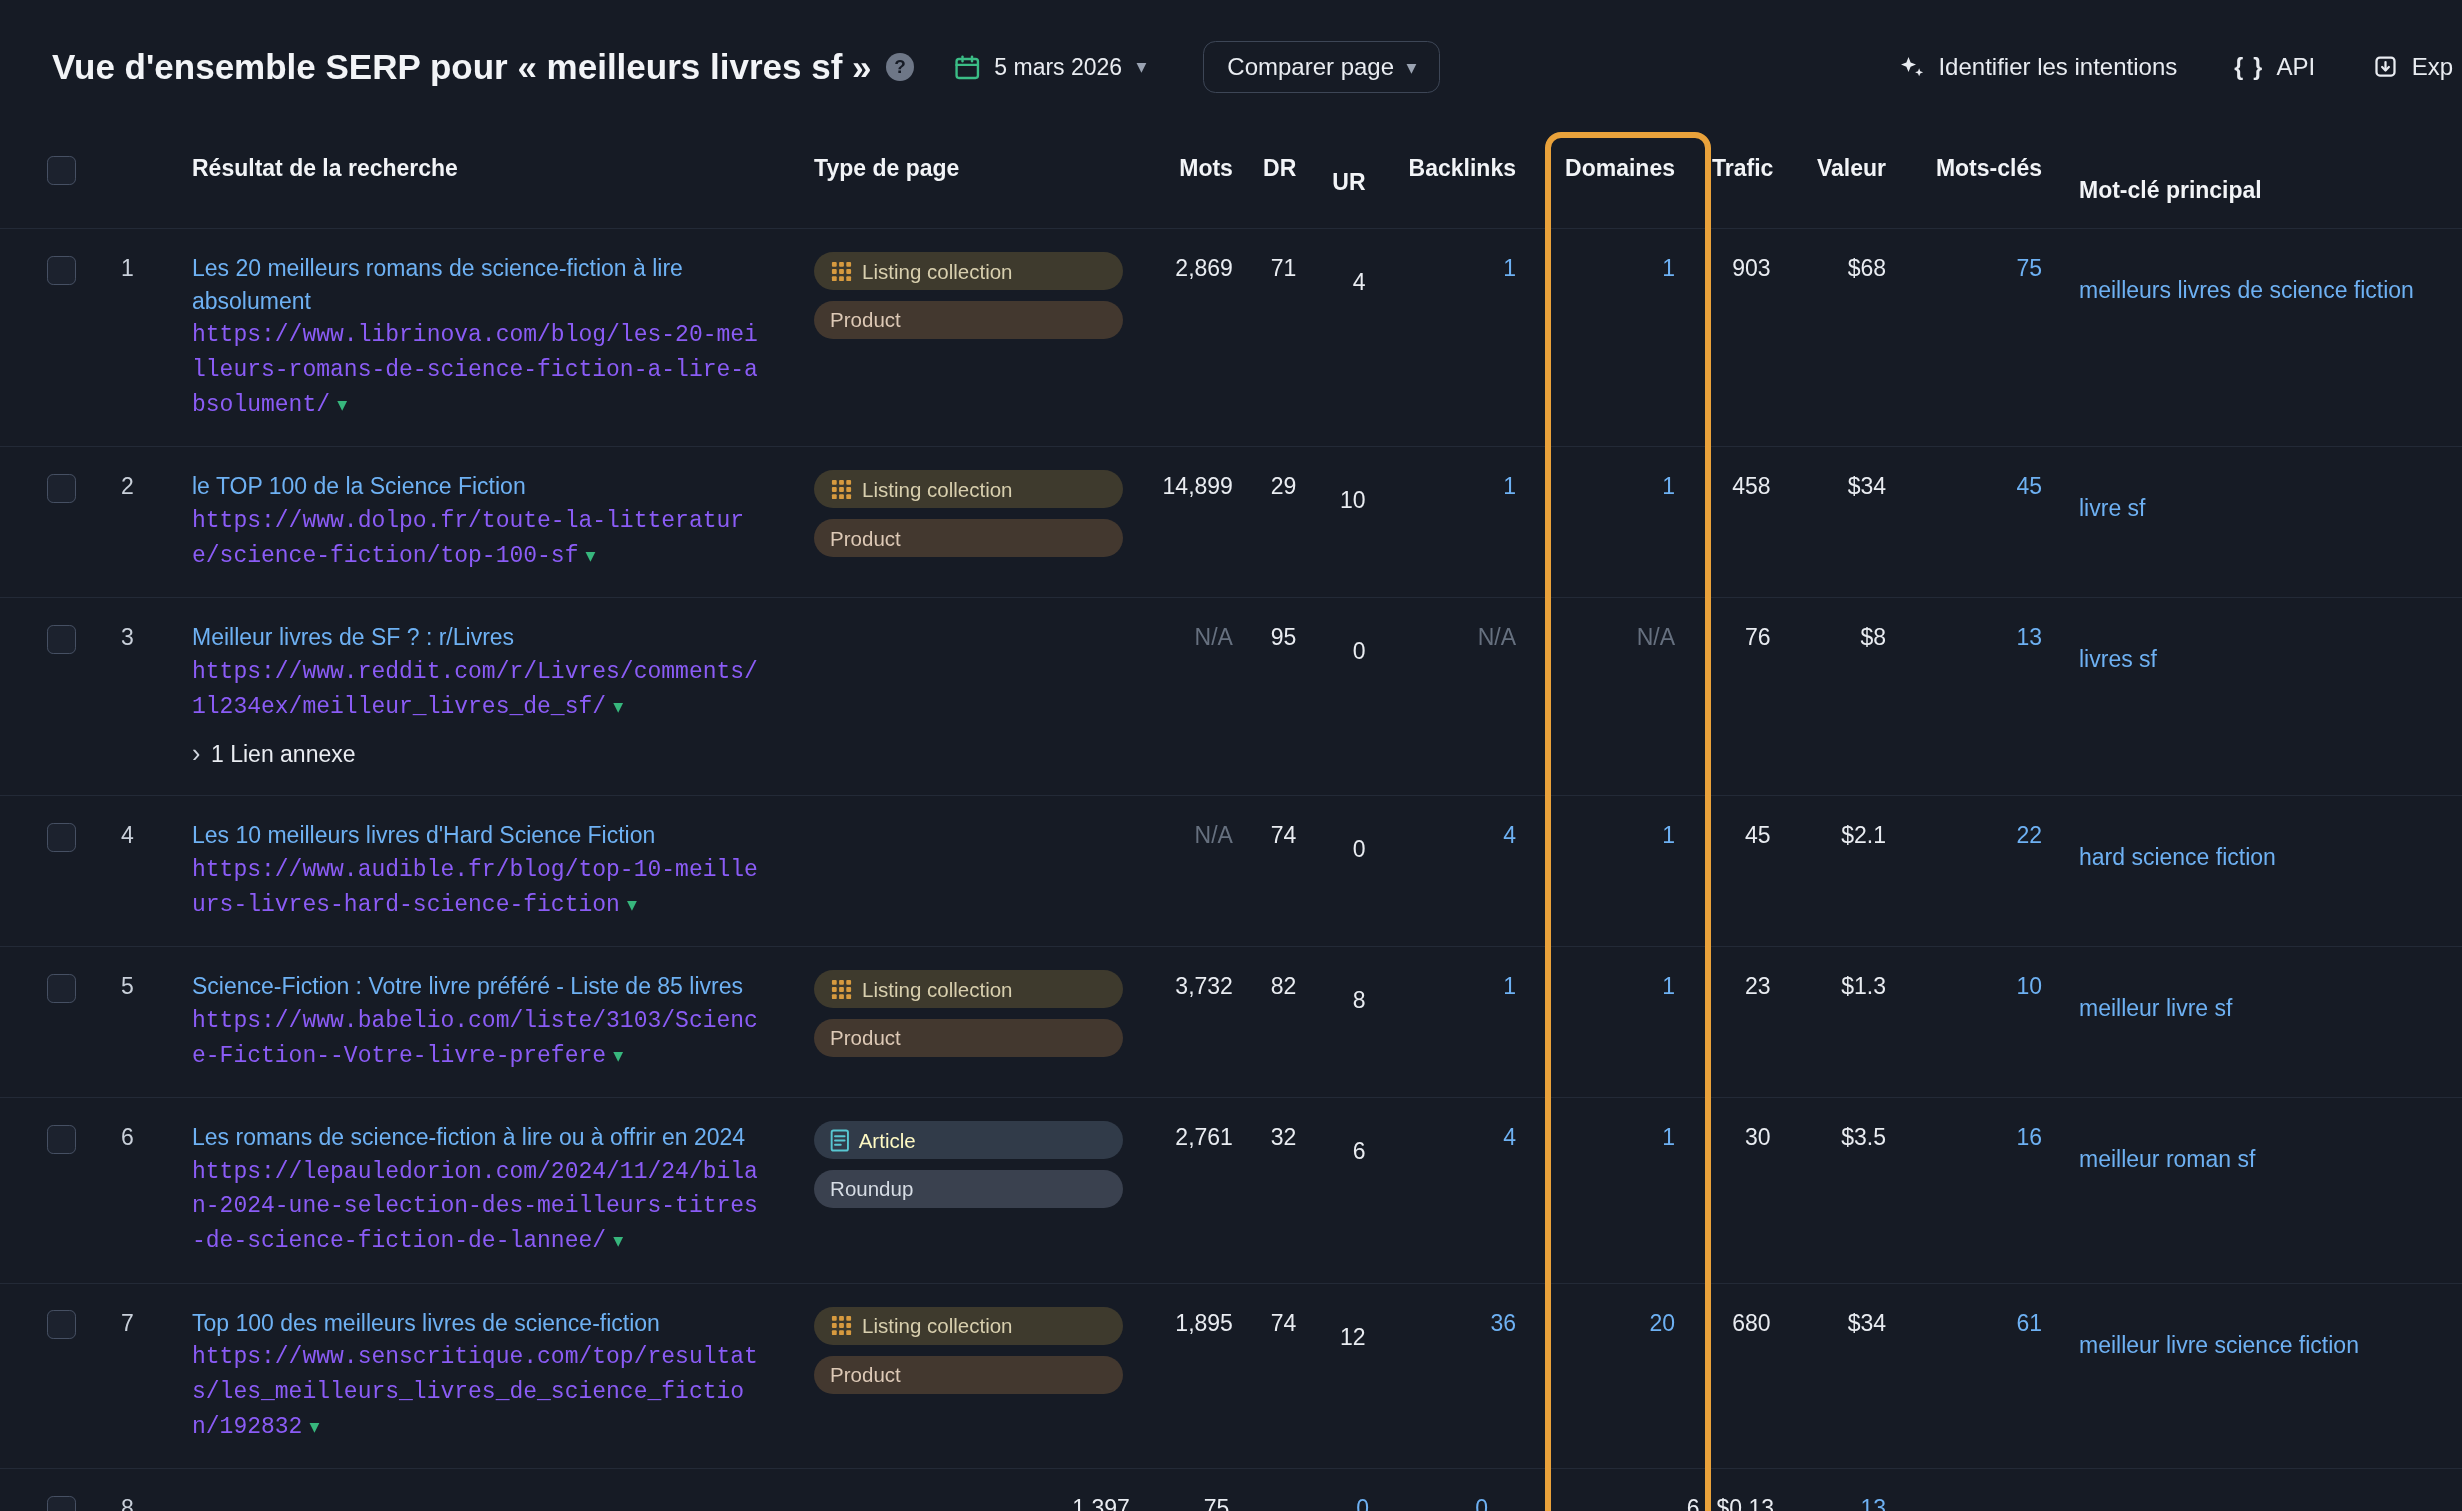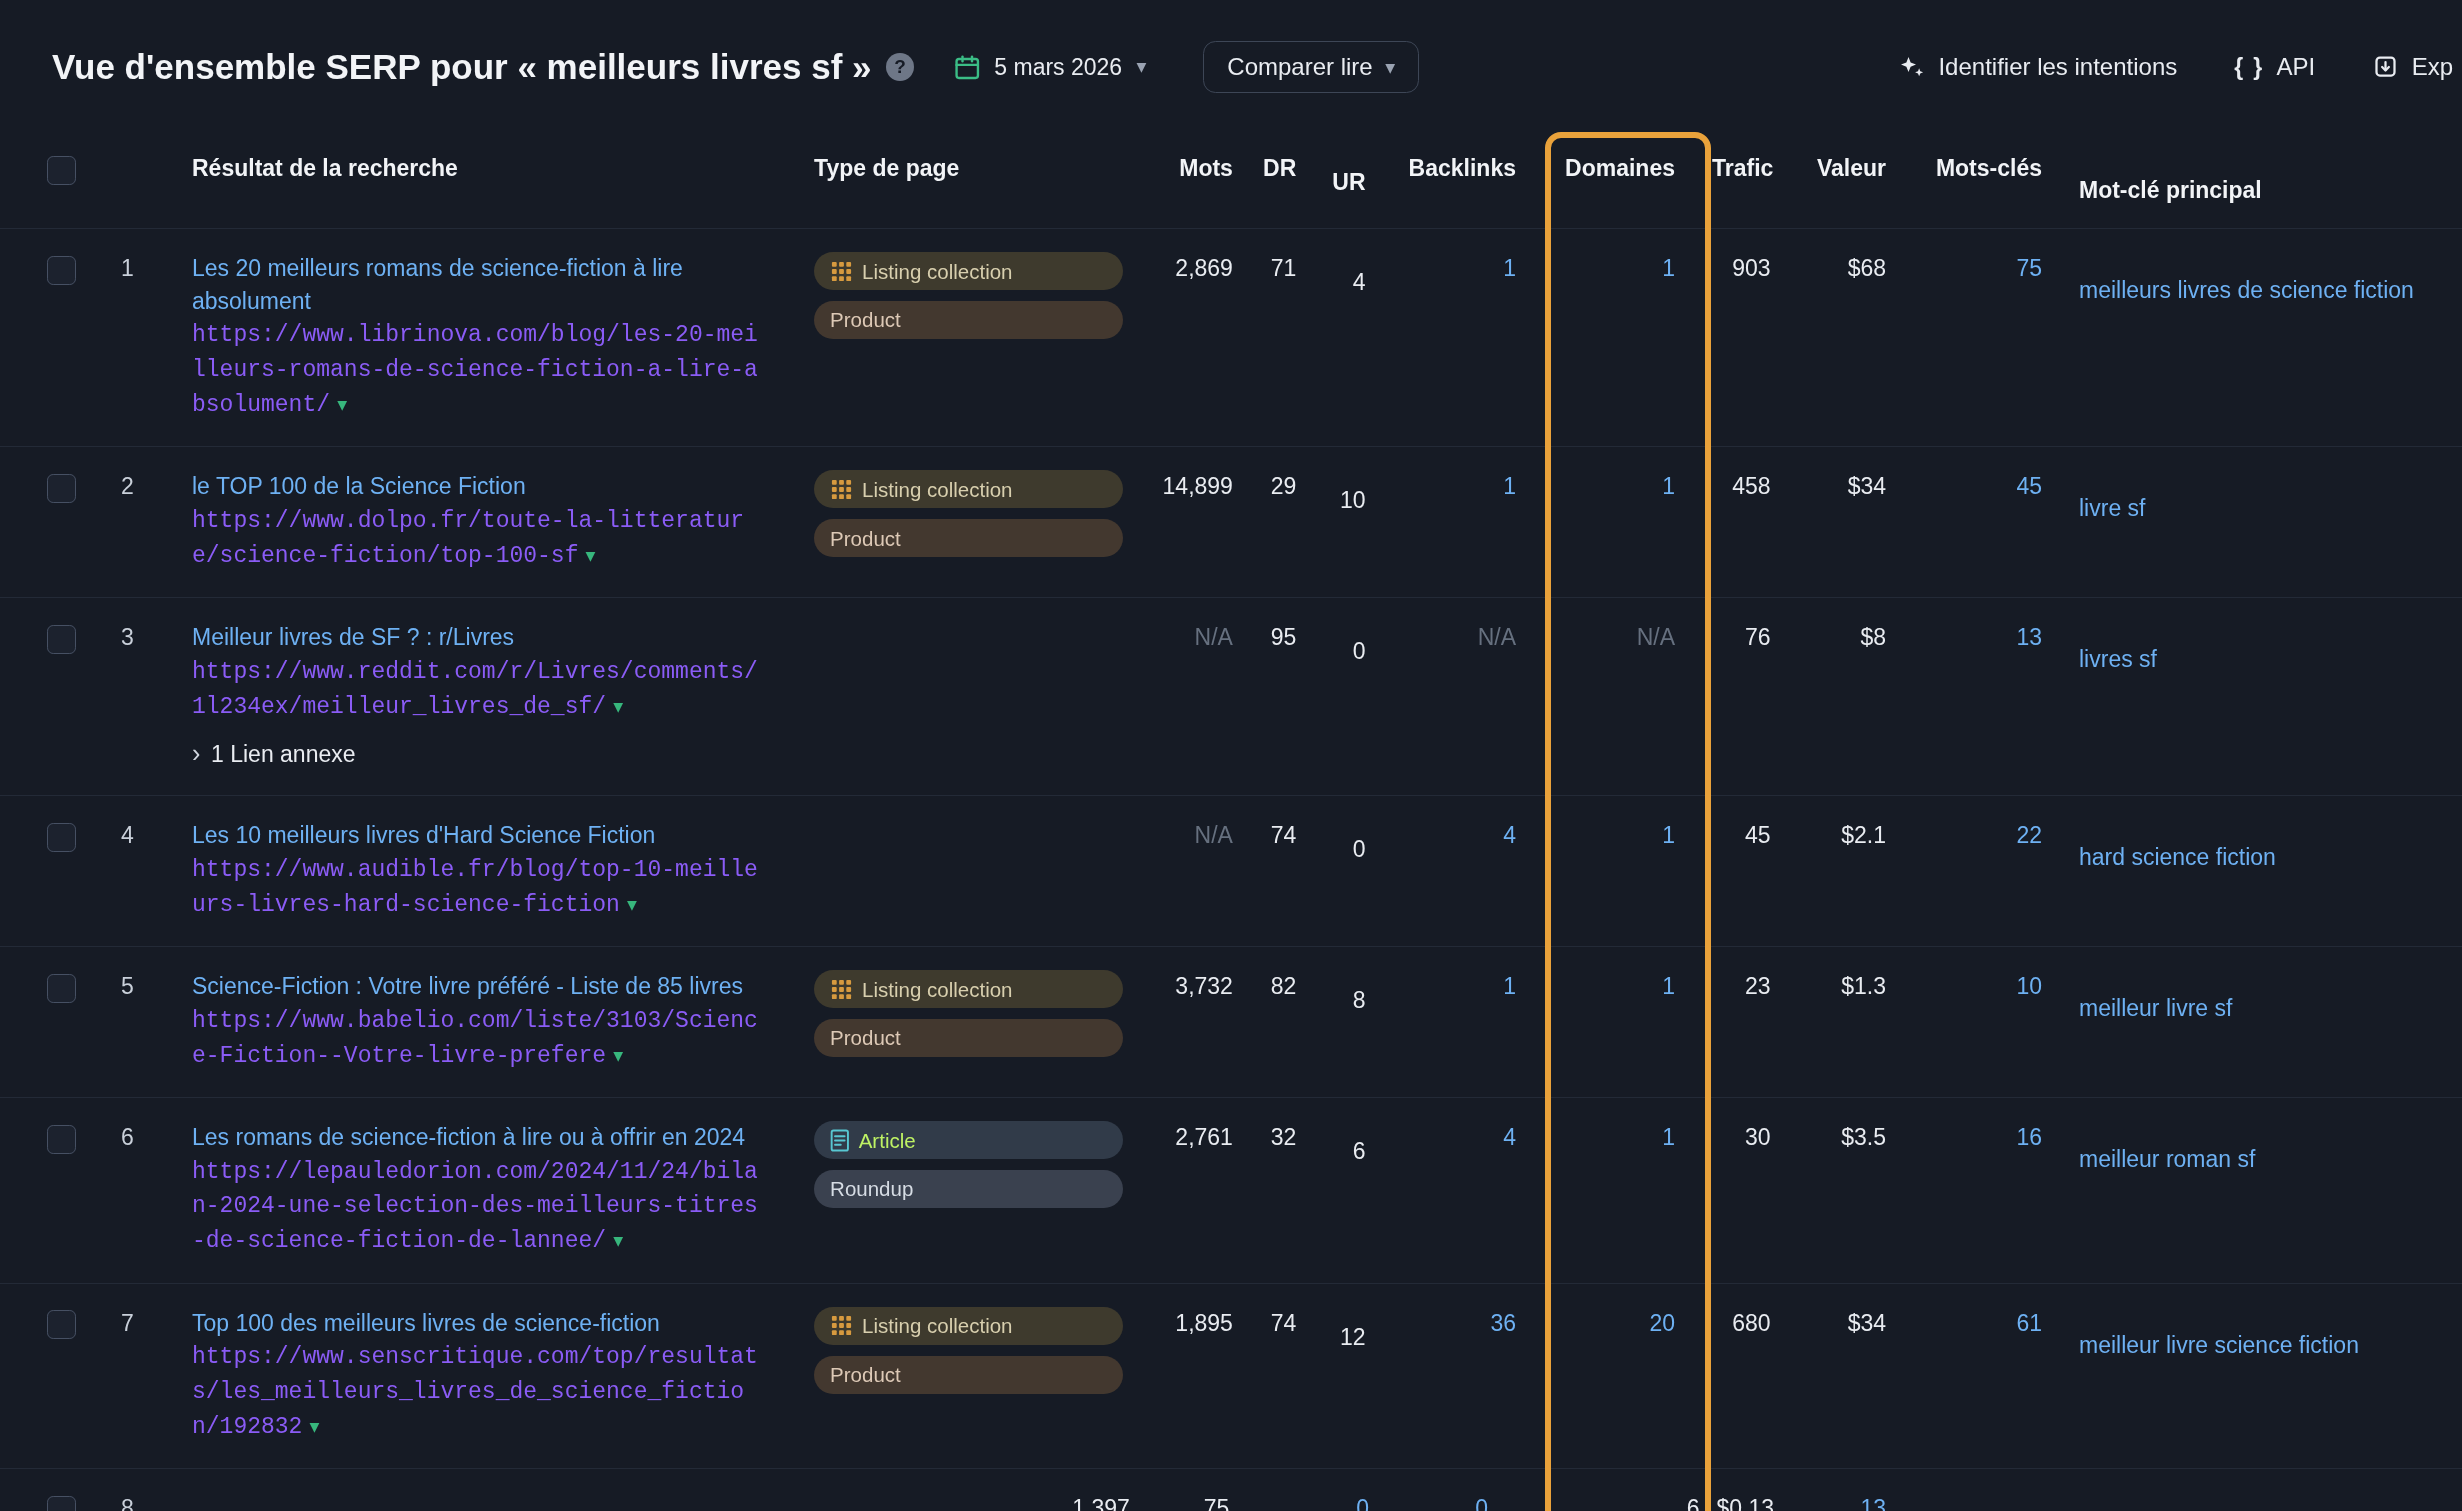--- a/index.html
+++ b/index.html
@@ -55,21 +55,21 @@
   .url-caret{color:#37b77d;font-size:19.6px;margin-left:7.1px;cursor:pointer;}
   .annex{margin-top:14.3px;color:#e9ecf1;cursor:pointer;display:flex;align-items:center;gap:10.7px;}
   .annex-chev{font-size:25px;color:#cfd5de;line-height:1;}
   .badges{display:flex;flex-wrap:wrap;gap:10.7px;flex-direction:column;}
   .badge{
     display:inline-flex;align-items:center;gap:9px;
     padding:4.5px 16px;border-radius:891px;font-size:20.5px;white-space:nowrap;
   }
   .badge-listing{background:#3e3a2d;color:#d8cfae;}
   .badge-product{background:#43382f;color:#ddc9b6;}
-  .badge-article{background:#313b49;color:#bef264;}
+  .badge-article{background:#313b49;color:#fef9c3;}
   .badge-roundup{background:#3a414f;color:#d6dce4;}
   .blue{color:#6eb1f3;cursor:pointer;}
   .na{color:#66707f !important;cursor:default;}
   
   .domains-highlight{
     position:absolute;left:1545px;top:132px;width:166px;height:1517px;
     border:6.2px solid #e9a23b;border-radius:16px;pointer-events:none;z-index:5;
     box-sizing:border-box;
   }
 </style>
@@ -87,21 +87,21 @@
           <line x1="3" y1="10" x2="21" y2="10"></line>
         <line x1="8" y1="3" x2="8" y2="7"></line>
           <line x1="16" y1="3" x2="16" y2="7"></line>
       </svg>
     </span>
     <span>5 mars 2026</span>
     <span class="caret">▾</span>
   </div>
 
   <button class="compare-btn">
-    <span>Comparer lire</span>
+    <span>Comparer page</span>
     <span class="caret">▾</span>
   </button>
 
   <div class="toolbar-right">
     <div class="tb-item">
       <span class="icon-svg">
         <svg width="30" height="30" viewBox="0 0 24 24" fill="#e9ecf1">
           <path d="M10 4l1.7 4.3L16 10l-4.3 1.7L10 16l-1.7-4.3L4 10l4.3-1.7z"></path>
           <path d="M18.5 13l.9 2.3 2.3.9-2.3.9-.9 2.3-.9-2.3-2.3-.9 2.3-.9z"></path>
         </svg>

